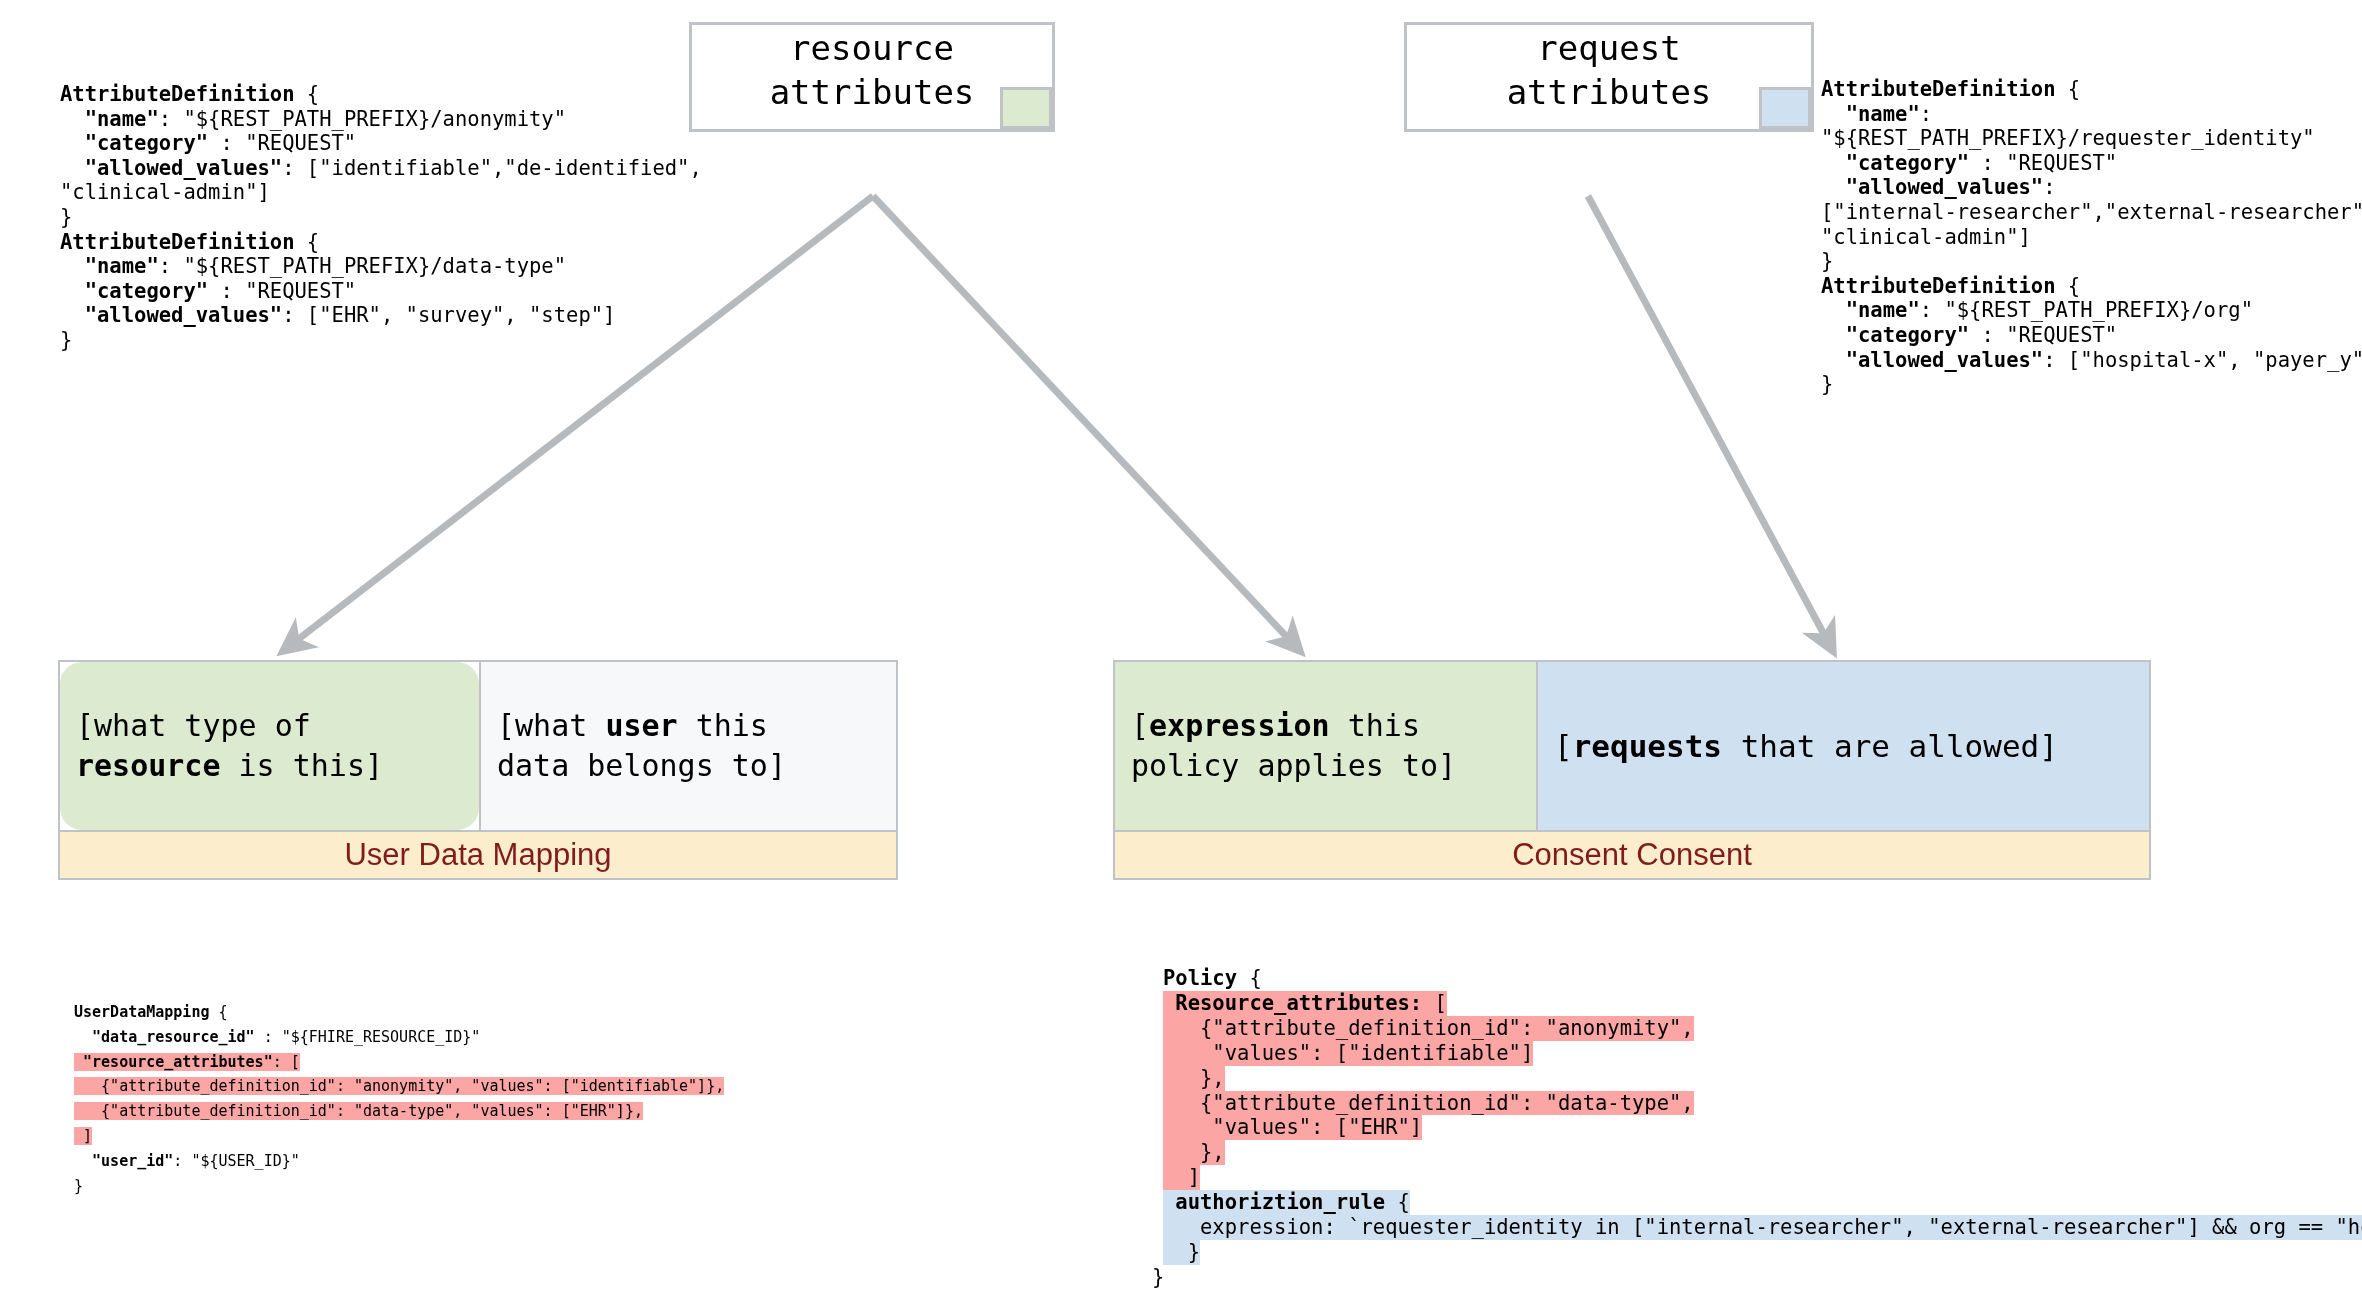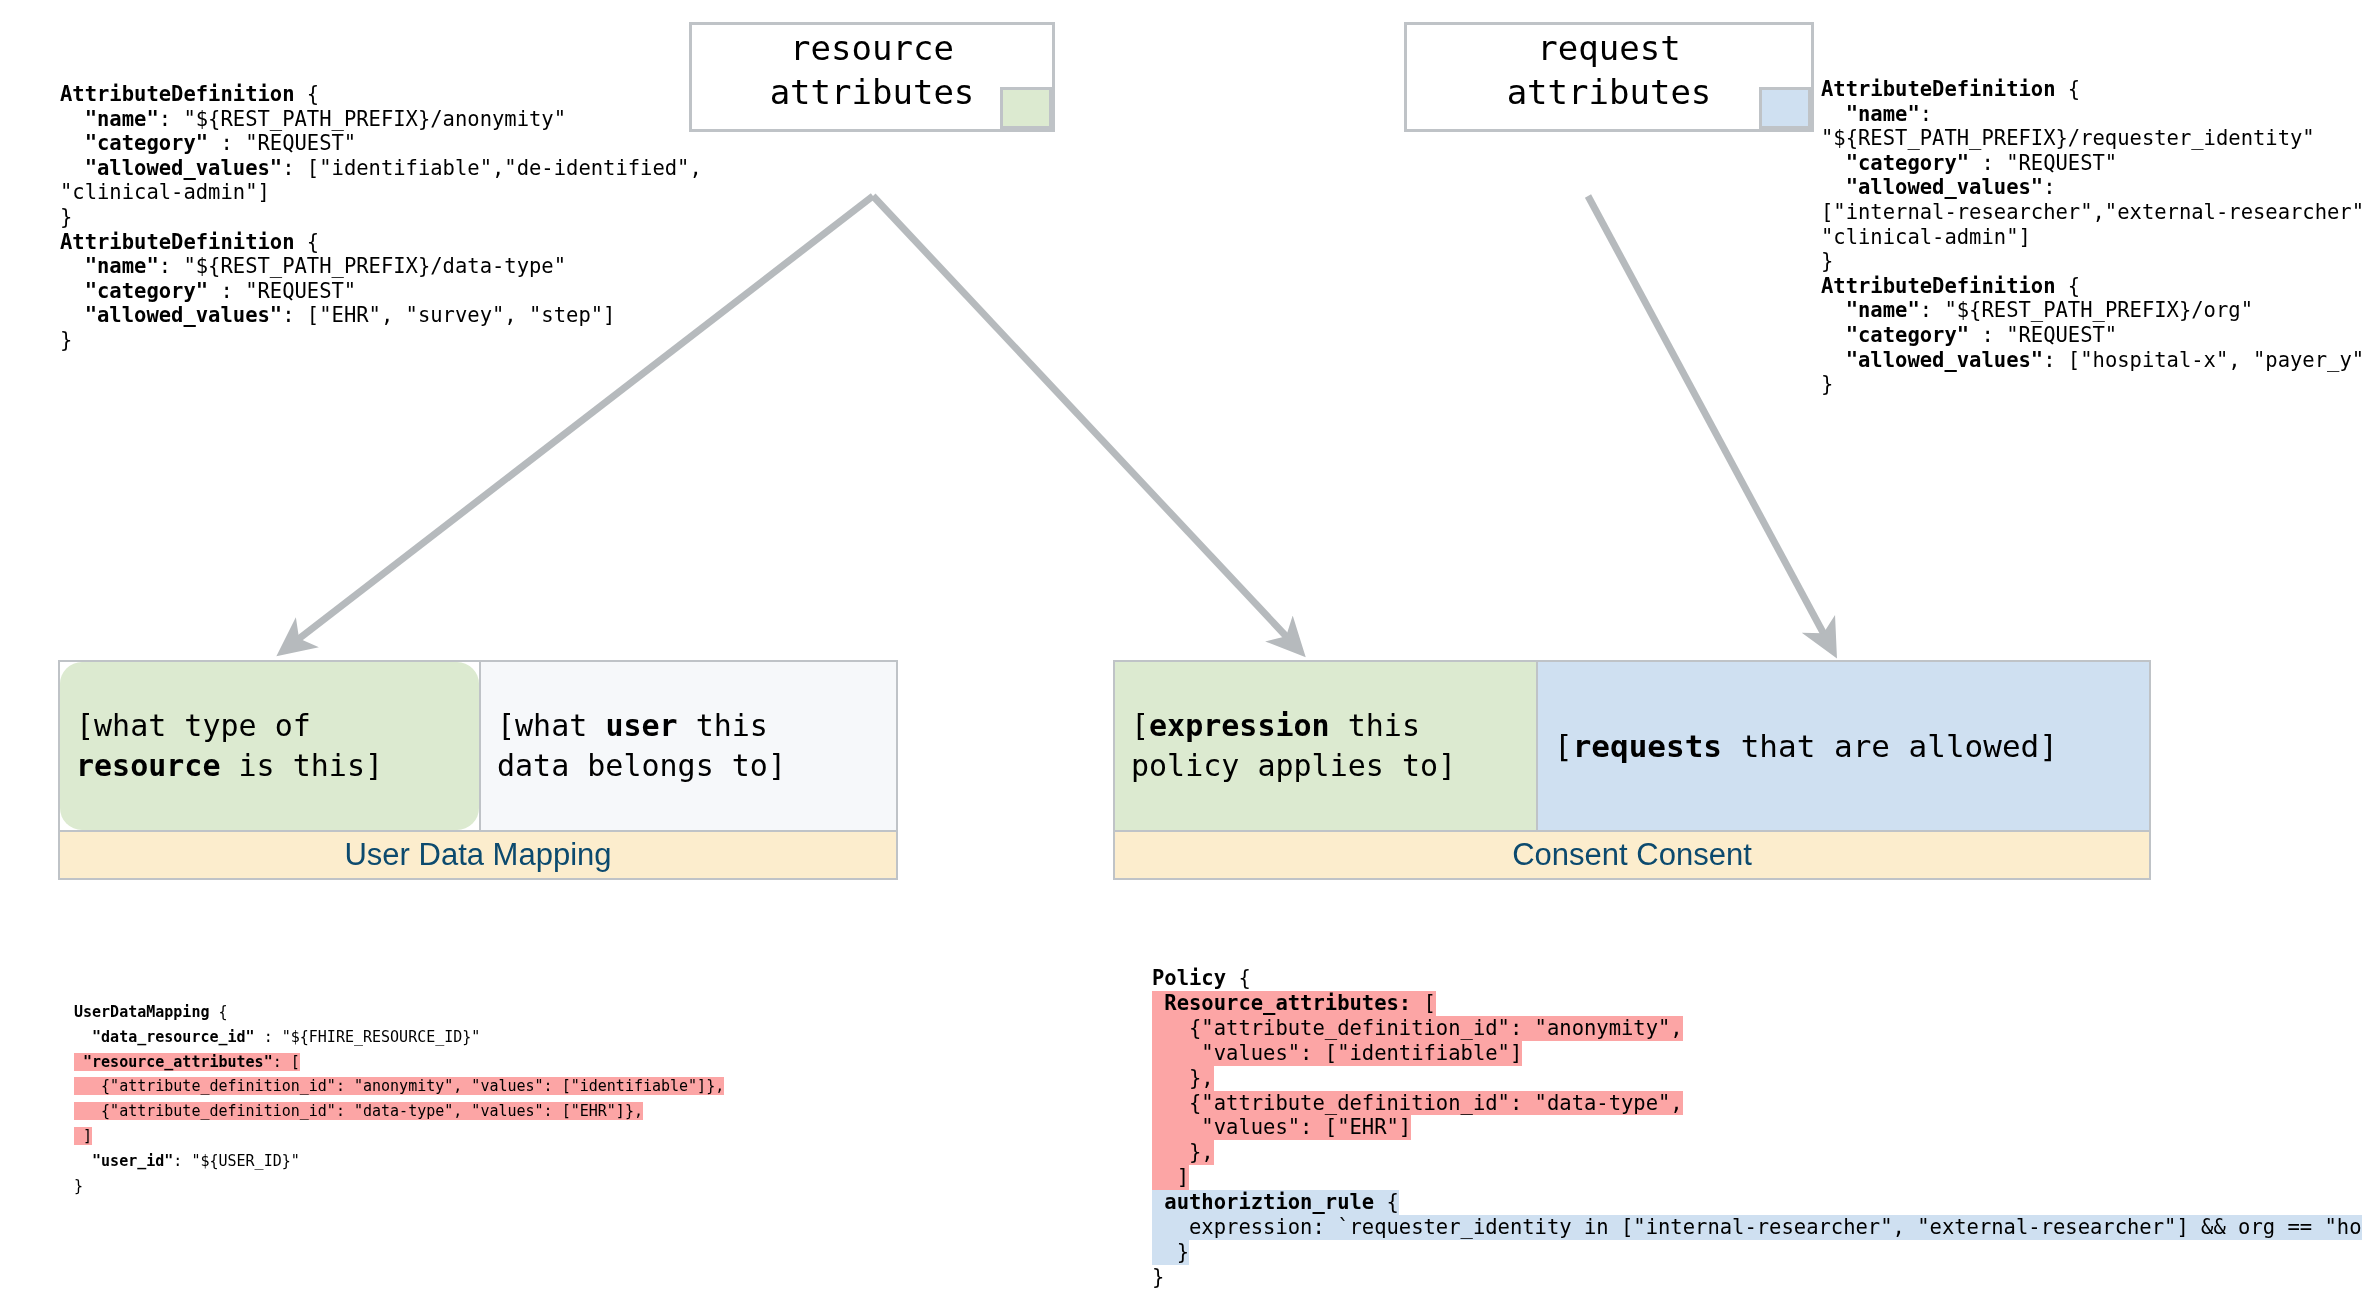--- a/index.html
+++ b/index.html
@@ -63,21 +63,21 @@
     top: 1000px;
     font-size: 15px;
     line-height: 24.8px;
   }
   #policy-code {
     left: 1152px;
     top: 966px;
     font-size: 20.5px;
     line-height: 24.9px;
   }
-  #policy-code .code-line > span { display: inline-block; }
+  #policy-code .code-line > span { display: inline-block; margin-left: 11px; }
 
   
   .source-box {
     position: absolute;
     background: #ffffff;
     border: 3px solid #bfc3c7;
     box-sizing: border-box;
     display: flex;
     align-items: center;
     justify-content: center;
@@ -142,21 +142,21 @@
   .entity-panel.green { background: #dcead0; }
   .entity-panel.blue  { background: #cfe0f1; }
   .entity-panel.plain { background: #f6f8fa; }
   .entity-footer {
     background: #fcedcd;
     border-top: 2px solid #bfc3c7;
     text-align: center;
     font-family: "Liberation Sans", sans-serif;
     font-size: 31px;
     line-height: 46px;
-    color: #0c4a6e;
+    color: #7f1d1d;
     height: 46px;
   }
 
   #card-user-data-mapping {
     left: 58px;
     top: 660px;
     width: 840px;
     height: 220px;
   }
   #card-user-data-mapping .entity-panel.green { width: 419px; border-radius: 22px; }

